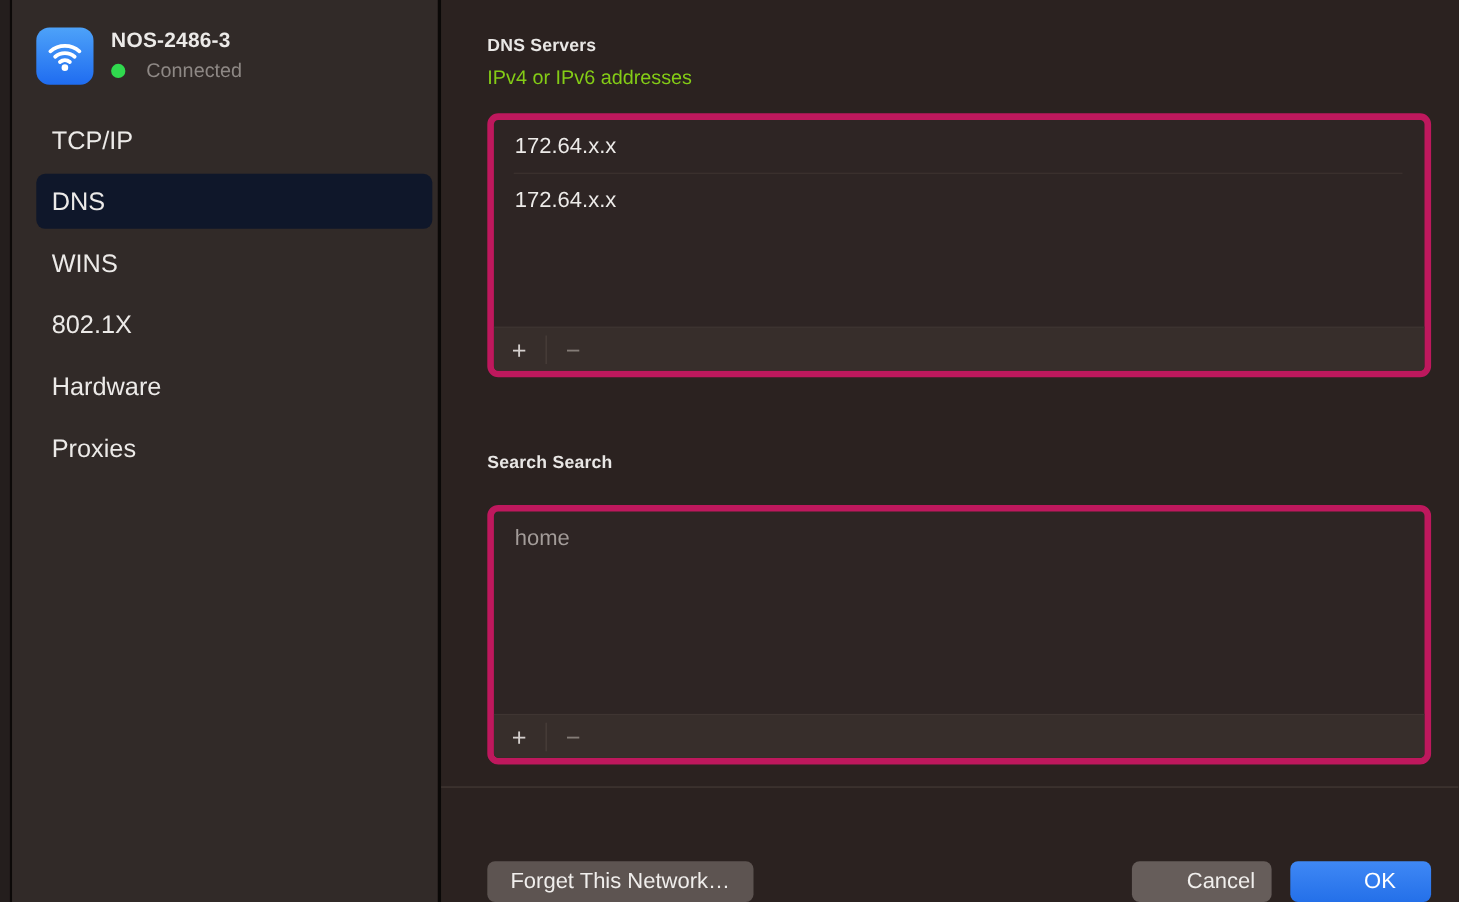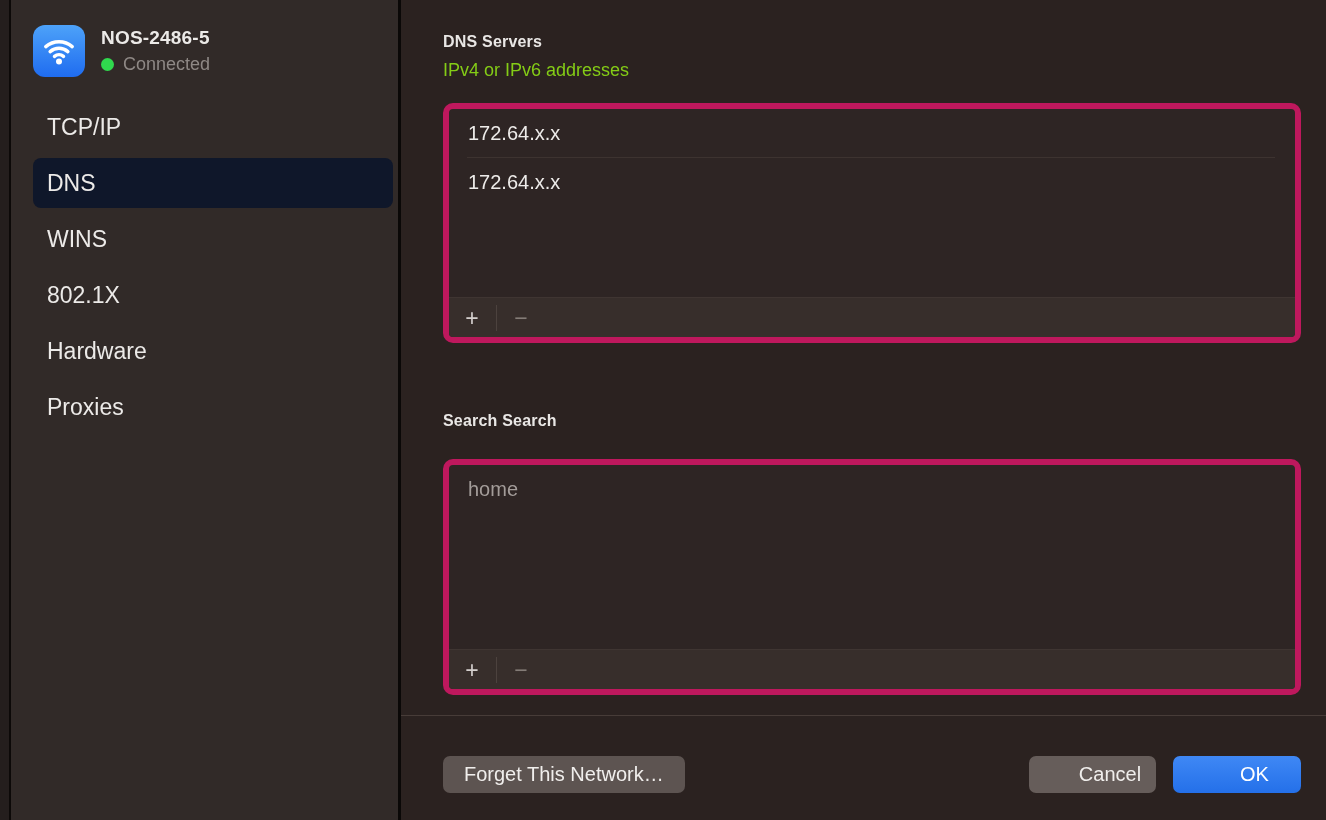--- a/index.html
+++ b/index.html
@@ -22,21 +22,21 @@
     background: #312a28;
     padding: 25px 0 0 22px;
   }
   .net-header { display: flex; align-items: center; gap: 16px; }
   .wifi-badge {
     width: 52px; height: 52px; border-radius: 12px; flex: none;
     background: linear-gradient(180deg, #4da2f9, #1f6cf0);
     display: flex; align-items: center; justify-content: center;
   }
   .net-name { font-size: 19px; font-weight: 700; color: #eceae8; letter-spacing: .2px; }
-  .net-status { display: flex; align-items: center; gap: 9px; margin-top: 5px; font-size: 18px; color: #8e8885; }
+  .net-status { display: flex; align-items: center; gap: 19px; margin-top: 5px; font-size: 18px; color: #8e8885; }
   .status-dot { width: 13px; height: 13px; border-radius: 50%; background: #30d94e; flex: none; }
 
   .nav { margin-top: 25px; }
   .nav-item {
     width: 360px; height: 50px; margin-bottom: 6px;
     border-radius: 8px;
     display: flex; align-items: center; padding-left: 14px;
     font-size: 23px; color: #eceae8;
     cursor: default;
   }
@@ -83,21 +83,21 @@
   .icon-btn.plus .glyph { color: #d4cfcd; }
   .icon-btn.minus .glyph { color: #847c77; }
   .vsep { width: 1px; height: 26px; background: #4c423e; margin: 0 11px; flex: none; }
 
   .sd-head { margin-top: 66px; }
   .sd-box { margin-top: 26px; height: 236px; }
 
   .hdivider { border-top: 1px solid #473c38; margin-top: 20px; }
 
   
-  .footer-bar { flex: 1; display: flex; align-items: center; gap: 17px; padding: 12px 25px 0 42px; }
+  .footer-bar { flex: 1; display: flex; align-items: flex-end; gap: 17px; padding: 12px 25px 0 42px; }
   .btn {
     height: 37px; border: none; border-radius: 7px;
     font-size: 20px; color: #f0eeec; font-family: inherit;
     display: inline-flex; align-items: center; justify-content: center;
     cursor: default;
     padding-left: 41px;
   }
   .btn.forget { background: #5d5451; padding: 0 21px; }
   .spacer { flex: 1; }
   .btn.cancel { width: 127px; background: #665d5a; }
@@ -114,21 +114,21 @@
     <div class="net-header">
       <div class="wifi-badge">
         <svg width="36" height="36" viewBox="0 0 24 24" fill="none" aria-hidden="true">
           <path d="M3.2 9.1a13.3 13.3 0 0 1 17.6 0" stroke="#ffffff" stroke-width="2.3" stroke-linecap="round"></path>
           <path d="M6.1 12.4a9 9 0 0 1 11.8 0" stroke="#ffffff" stroke-width="2.3" stroke-linecap="round"></path>
           <path d="M9 15.6a4.7 4.7 0 0 1 6 0" stroke="#ffffff" stroke-width="2.3" stroke-linecap="round"></path>
           <circle cx="12" cy="19" r="2" fill="#ffffff"></circle>
         </svg>
       </div>
       <div class="net-meta">
-        <div class="net-name">NOS-2486-5</div>
+        <div class="net-name">NOS-2486-3</div>
         <div class="net-status">
           <span class="status-dot"></span>
           <span>Connected</span>
         </div>
       </div>
     </div>
 
     <nav class="nav">
       <div class="nav-item">TCP/IP</div>
       <div class="nav-item selected">DNS</div>

